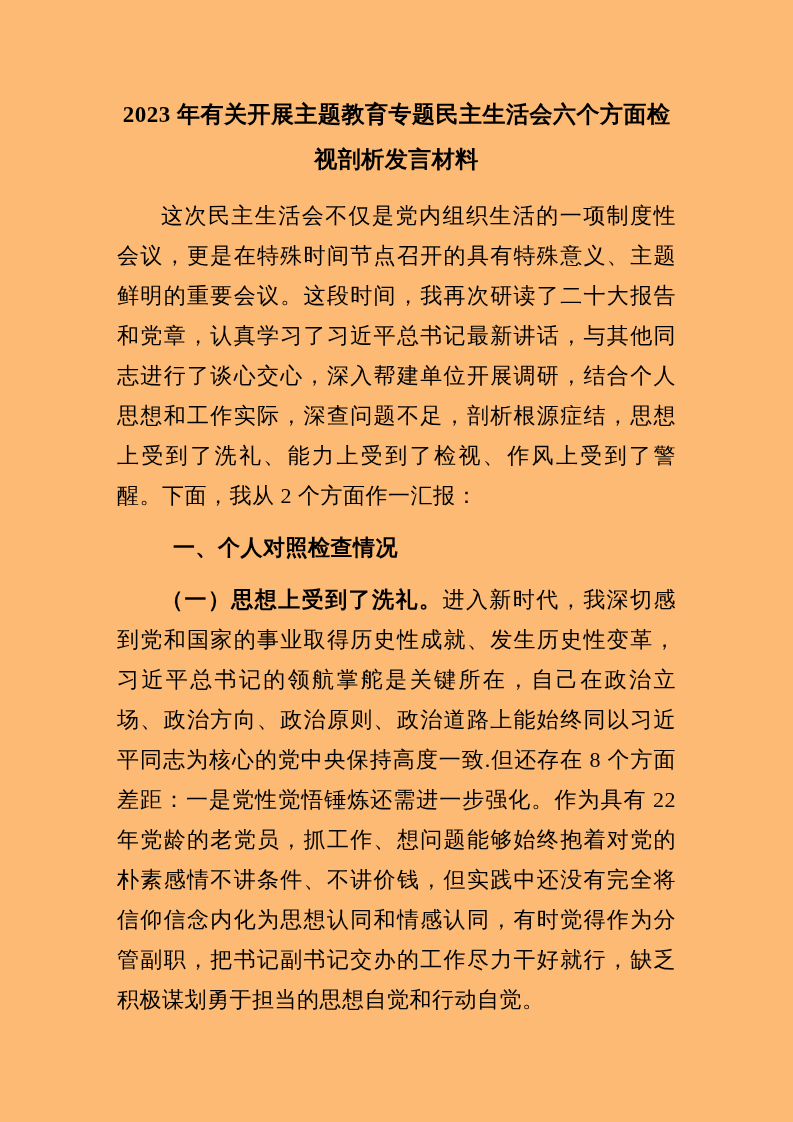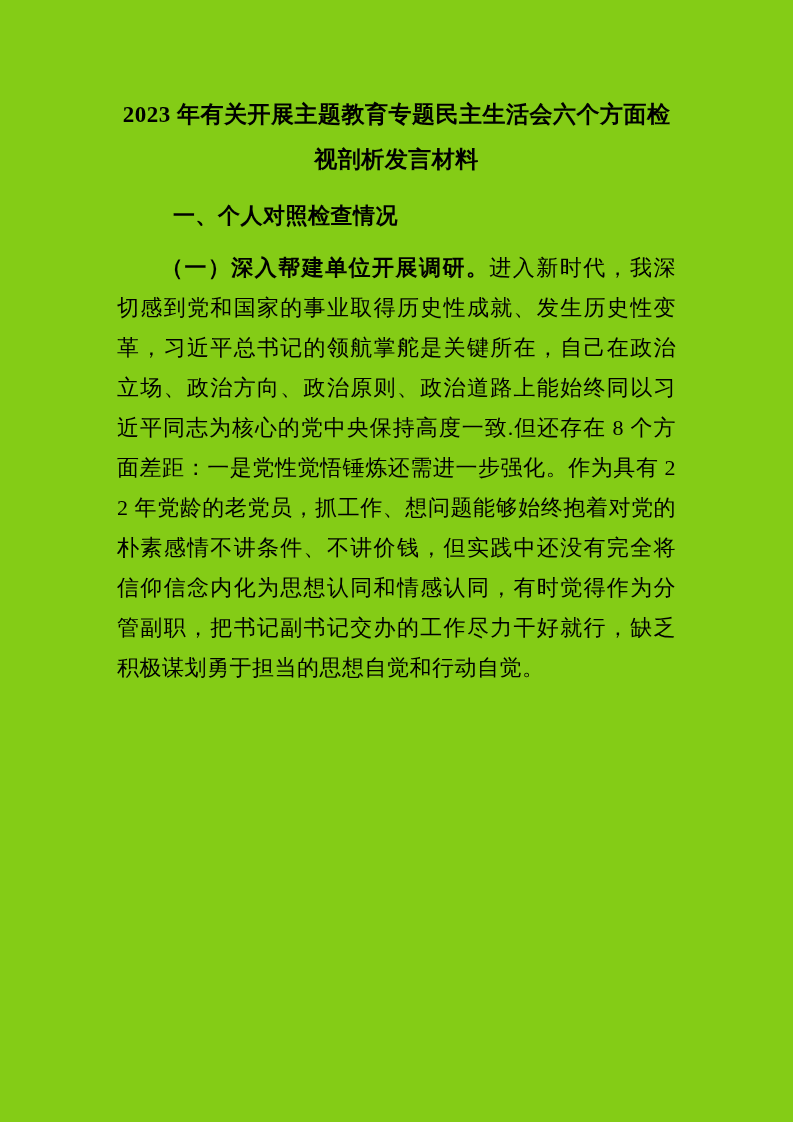--- a/index.html
+++ b/index.html
@@ -7,21 +7,21 @@
     padding: 0;
     background: #ffffff;
   }
   .page {
     position: relative;
     width: 793px;
     height: 1122px;
     box-sizing: border-box;
     margin: 0;
     padding: 92px 117px 40px 117px;
-    background: #84cc16;
+    background: #fdba74;
     color: #000000;
     font-family: "Liberation Serif", "DejaVu Serif", serif;
     overflow: hidden;
   }
   .doc-title {
     margin: 0 0 14px 0;
     font-size: 23px;
     font-weight: bold;
     line-height: 45px;
     text-align: center;
@@ -50,19 +50,20 @@
     font-weight: bold;
   }
 </style>
 </head>
 <body>
 
 <div class="page">
 
   <h1 class="doc-title">2023 年有关开展主题教育专题民主生活会六个方面检视剖析发言材料</h1>
 
+  <p class="para">这次民主生活会不仅是党内组织生活的一项制度性会议，更是在特殊时间节点召开的具有特殊意义、主题鲜明的重要会议。这段时间，我再次研读了二十大报告和党章，认真学习了习近平总书记最新讲话，与其他同志进行了谈心交心，深入帮建单位开展调研，结合个人思想和工作实际，深查问题不足，剖析根源症结，思想上受到了洗礼、能力上受到了检视、作风上受到了警醒。下面，我从 2 个方面作一汇报：</p>
 
   <h2 class="section-heading">一、个人对照检查情况</h2>
 
-  <p class="para"><span class="lead-bold">（一）深入帮建单位开展调研。</span><span>进入新时代，我深切感到党和国家的事业取得历史性成就、发生历史性变革，习近平总书记的领航掌舵是关键所在，自己在政治立场、政治方向、政治原则、政治道路上能始终同以习近平同志为核心的党中央保持高度一致.但还存在 8 个方面差距：一是党性觉悟锤炼还需进一步强化。作为具有 22 年党龄的老党员，抓工作、想问题能够始终抱着对党的朴素感情不讲条件、不讲价钱，但实践中还没有完全将信仰信念内化为思想认同和情感认同，有时觉得作为分管副职，把书记副书记交办的工作尽力干好就行，缺乏积极谋划勇于担当的思想自觉和行动自觉。</span></p>
+  <p class="para"><span class="lead-bold">（一）思想上受到了洗礼。</span><span>进入新时代，我深切感到党和国家的事业取得历史性成就、发生历史性变革，习近平总书记的领航掌舵是关键所在，自己在政治立场、政治方向、政治原则、政治道路上能始终同以习近平同志为核心的党中央保持高度一致.但还存在 8 个方面差距：一是党性觉悟锤炼还需进一步强化。作为具有 22 年党龄的老党员，抓工作、想问题能够始终抱着对党的朴素感情不讲条件、不讲价钱，但实践中还没有完全将信仰信念内化为思想认同和情感认同，有时觉得作为分管副职，把书记副书记交办的工作尽力干好就行，缺乏积极谋划勇于担当的思想自觉和行动自觉。</span></p>
 
 
 </div>
 
 </body></html>

